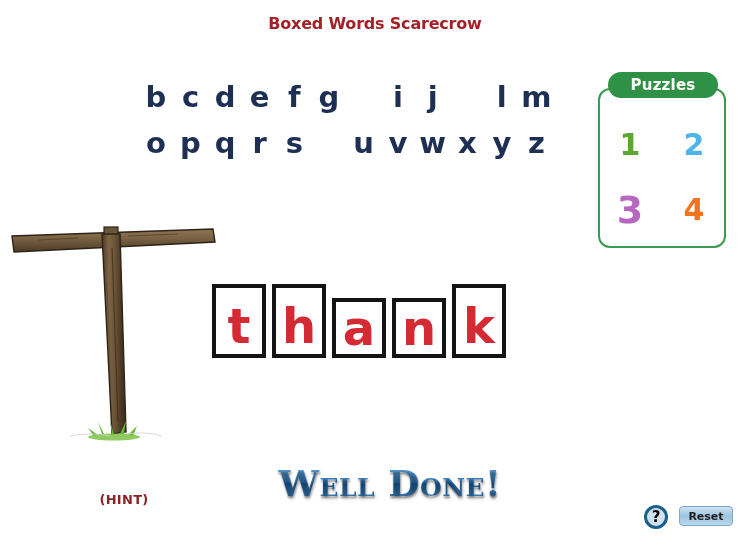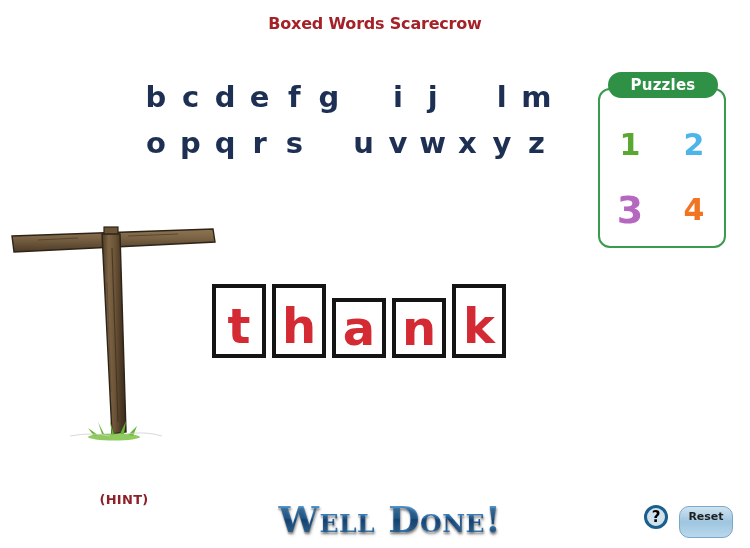--- a/index.html
+++ b/index.html
@@ -176,21 +176,20 @@
     font-weight: bold;
     font-variant: small-caps;
     letter-spacing: 0.5px;
     color: #2f74b5;
     background: linear-gradient(180deg, #6fb0e0 0%, #2f74b5 48%, #1d5b98 52%, #4e95cd 100%);
     -webkit-background-clip: text;
     background-clip: text;
     -webkit-text-fill-color: transparent;
     text-shadow: 0 2px 2px rgba(0,0,0,0.28);
     filter: drop-shadow(1px 2px 1px rgba(0,0,0,0.30));
-    margin-top: 36px;
   }
 
   
   #help-button {
     position: absolute;
     left: 644px;
     top: 505px;
     width: 24px;
     height: 24px;
     border-radius: 50%;
@@ -203,22 +202,22 @@
     font-weight: bold;
     text-align: center;
     line-height: 19px;
     cursor: pointer;
   }
   #reset-button {
     position: absolute;
     left: 679px;
     top: 506px;
     width: 54px;
-    height: 32px;
-    border-radius: 10px;
+    height: 20px;
+    border-radius: 4px;
     background: linear-gradient(180deg, #cfe3f1 0%, #9ec6e0 50%, #b9d8ec 100%);
     border: 1px solid #7aa8c6;
     box-sizing: border-box;
     color: #1f1f1f;
     font-family: "DejaVu Sans", sans-serif;
     font-size: 11px;
     font-weight: bold;
     text-align: center;
     line-height: 19px;
     cursor: pointer;

